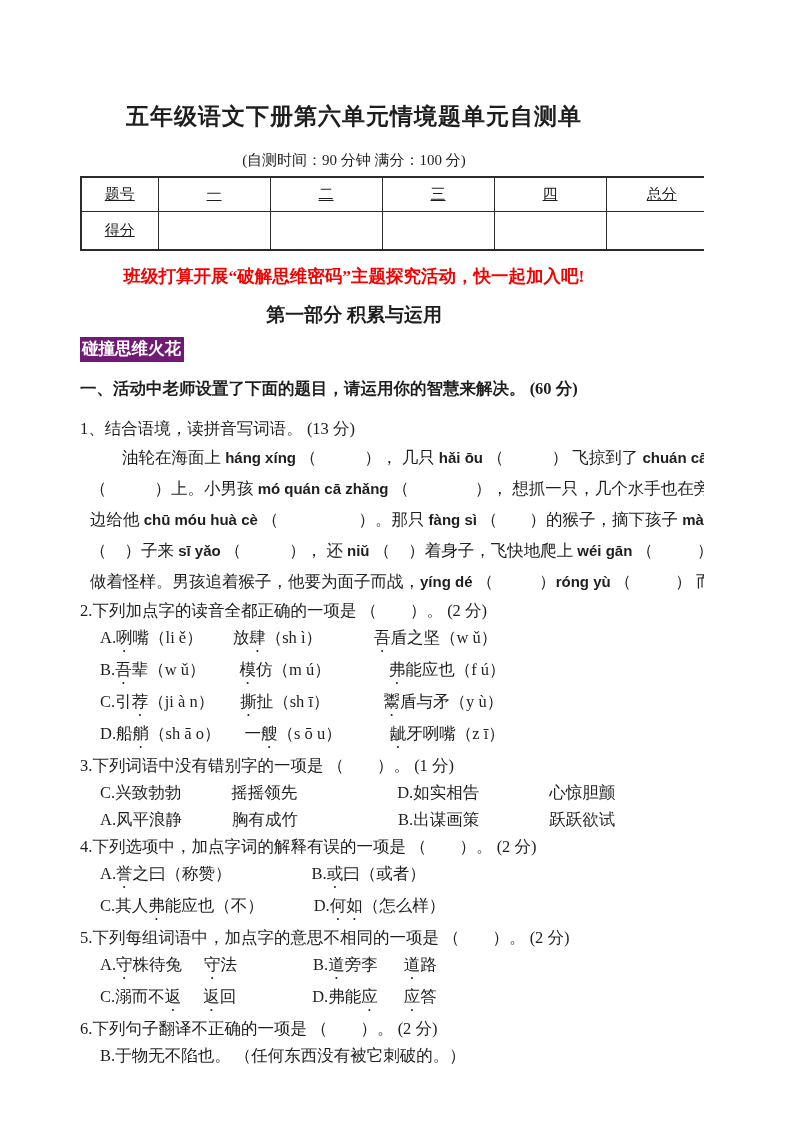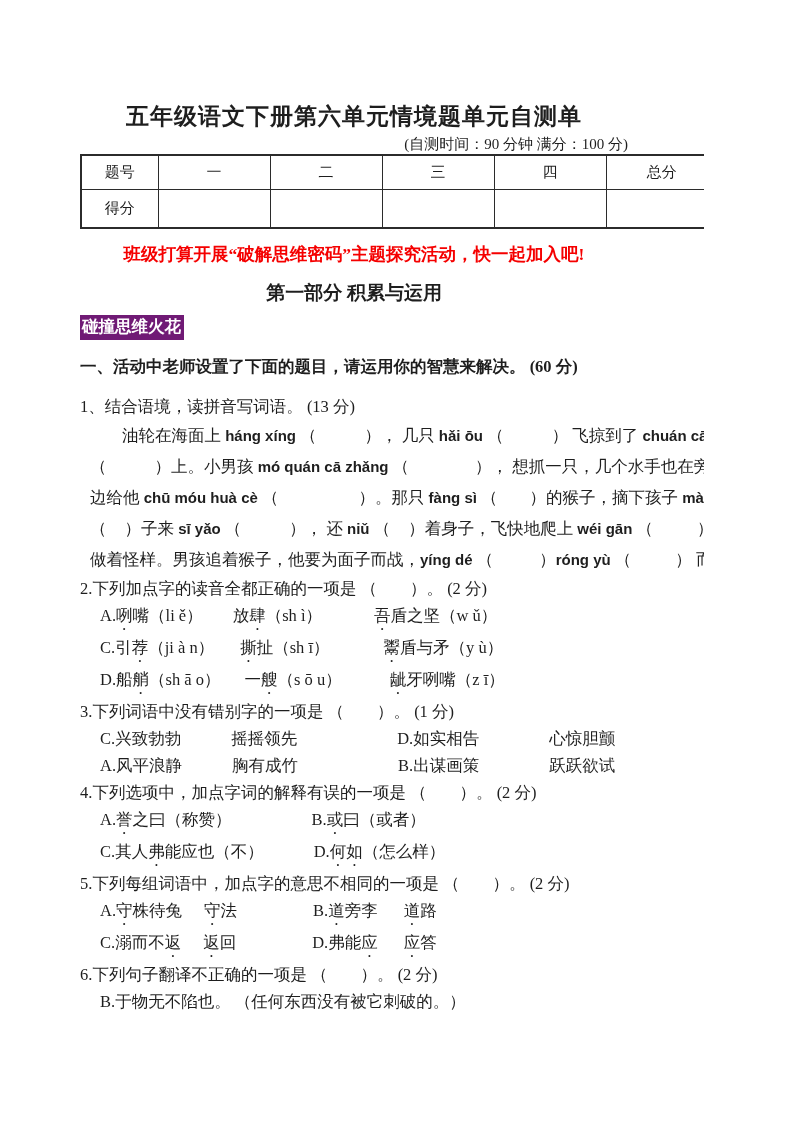--- a/index.html
+++ b/index.html
@@ -4,23 +4,23 @@
 <style>
   html,body{margin:0;padding:0;}
   body{
     width:793px;height:1122px;background:#ffffff;color:#1e1e1e;
     font-family:"Liberation Serif","DejaVu Serif",serif;
     -webkit-font-smoothing:antialiased;
   }
   .page{width:704px;height:1122px;overflow:hidden;box-sizing:border-box;padding:0 76px 0 80px;}
 
   .title{margin:101px 0 0;text-align:center;font-size:23px;font-weight:bold;letter-spacing:1px;}
-  .subtitle{margin-top:3px;text-align:right;font-size:15px;}
+  .subtitle{margin-top:19px;text-align:center;font-size:15px;}
 
-  table.score-table{border-collapse:collapse;table-layout:fixed;width:637px;border:2px solid #2b2b2b;}
+  table.score-table{margin-top:6px;border-collapse:collapse;table-layout:fixed;width:637px;border:2px solid #2b2b2b;text-decoration:underline;}
   table.score-table td{border:1px solid #2b2b2b;font-size:15px;text-align:center;vertical-align:middle;}
   tr.hdr td{height:31px;}
   tr.score td{height:35px;}
 
   .notice{margin-top:13px;text-align:center;font-size:17.5px;font-weight:bold;color:#f50000;}
   .part-heading{margin-top:14px;text-align:center;font-size:19px;font-weight:bold;}
   .badge-row{margin-top:9px;}
   .badge{display:inline-block;background:#701a75;color:#ffffff;font-size:16.5px;font-weight:bold;padding:1px 3px 2px 2px;}
   .section-heading{margin-top:15px;font-size:16.5px;font-weight:bold;line-height:24px;}
 
@@ -87,20 +87,21 @@
   <div class="q1para">
     <div class="pline"><span class="seg-gap" style="width: 32px;"></span><span class="seg-cn">油轮在海面上 </span><span class="seg-py">háng xíng</span><span class="seg-cn"> （</span><span class="seg-gap" style="width: 48px;"></span><span class="seg-cn">）， 几只 </span><span class="seg-py">hǎi ōu</span><span class="seg-cn"> （</span><span class="seg-gap" style="width: 48px;"></span><span class="seg-cn">） 飞掠到了 </span><span class="seg-py">chuán cāng</span></div>
     <div class="pline"><span class="seg-cn">（</span><span class="seg-gap" style="width: 48px;"></span><span class="seg-cn">）上。小男孩 </span><span class="seg-py">mó quán cā zhǎng</span><span class="seg-cn"> （</span><span class="seg-gap" style="width: 66px;"></span><span class="seg-cn">）， 想抓一只，几个水手也在旁</span></div>
     <div class="pline"><span class="seg-cn">边给他 </span><span class="seg-py">chū móu huà cè</span><span class="seg-cn"> （</span><span class="seg-gap" style="width: 80px;"></span><span class="seg-cn">）。那只 </span><span class="seg-py">fàng sì</span><span class="seg-cn"> （</span><span class="seg-gap" style="width: 32px;"></span><span class="seg-cn">）的猴子，摘下孩子 </span><span class="seg-py">mào</span></div>
     <div class="pline"><span class="seg-cn">（</span><span class="seg-gap" style="width: 18px;"></span><span class="seg-cn">）子来 </span><span class="seg-py">sī yǎo</span><span class="seg-cn"> （</span><span class="seg-gap" style="width: 48px;"></span><span class="seg-cn">）， 还 </span><span class="seg-py">niǔ</span><span class="seg-cn"> （</span><span class="seg-gap" style="width: 18px;"></span><span class="seg-cn">）着身子，飞快地爬上 </span><span class="seg-py">wéi gān</span><span class="seg-cn"> （</span><span class="seg-gap" style="width: 44px;"></span><span class="seg-cn">），</span></div>
     <div class="pline"><span class="seg-cn">做着怪样。男孩追着猴子，他要为面子而战，</span><span class="seg-py">yíng dé</span><span class="seg-cn"> （</span><span class="seg-gap" style="width: 46px;"></span><span class="seg-cn">）</span><span class="seg-py">róng yù</span><span class="seg-cn"> （</span><span class="seg-gap" style="width: 44px;"></span><span class="seg-cn">） 而战。</span></div>
   </div>
 
   <div class="stem">2.下列加点字的读音全都正确的一项是 （　　）。 (2 分)</div>
   <div class="opt"><span class="seg-cn">A.</span><span class="seg-dot">咧</span><span class="seg-cn">嘴（li ě）</span><span class="seg-gap" style="width: 30px;"></span><span class="seg-cn">放</span><span class="seg-dot">肆</span><span class="seg-cn">（sh ì）</span><span class="seg-gap" style="width: 52px;"></span><span class="seg-dot">吾</span><span class="seg-cn">盾之坚（w ǔ）</span></div>
+  <div class="opt"><span class="seg-cn">B.</span><span class="seg-dot">吾</span><span class="seg-cn">辈（w ǔ）</span><span class="seg-gap" style="width: 34px;"></span><span class="seg-dot">模</span><span class="seg-cn">仿（m ú）</span><span class="seg-gap" style="width: 58px;"></span><span class="seg-dot">弗</span><span class="seg-cn">能应也（f ú）</span></div>
   <div class="opt"><span class="seg-cn">C.引</span><span class="seg-dot">荐</span><span class="seg-cn">（ji à n）</span><span class="seg-gap" style="width: 26px;"></span><span class="seg-dot">撕</span><span class="seg-cn">扯（sh ī）</span><span class="seg-gap" style="width: 54px;"></span><span class="seg-dot">鬻</span><span class="seg-cn">盾与矛（y ù）</span></div>
   <div class="opt"><span class="seg-cn">D.船</span><span class="seg-dot">艄</span><span class="seg-cn">（sh ā o）</span><span class="seg-gap" style="width: 24px;"></span><span class="seg-cn">一</span><span class="seg-dot">艘</span><span class="seg-cn">（s ō u）</span><span class="seg-gap" style="width: 48px;"></span><span class="seg-dot">龇</span><span class="seg-cn">牙咧嘴（z ī）</span></div>
 
   <div class="stem">3.下列词语中没有错别字的一项是 （　　）。 (1 分)</div>
   <div class="opt"><span class="seg-cn">C.兴致勃勃</span><span class="seg-gap" style="width: 50px;"></span><span class="seg-cn">摇摇领先</span><span class="seg-gap" style="width: 100px;"></span><span class="seg-cn">D.如实相告</span><span class="seg-gap" style="width: 70px;"></span><span class="seg-cn">心惊胆颤</span></div>
   <div class="opt"><span class="seg-cn">A.风平浪静</span><span class="seg-gap" style="width: 50px;"></span><span class="seg-cn">胸有成竹</span><span class="seg-gap" style="width: 100px;"></span><span class="seg-cn">B.出谋画策</span><span class="seg-gap" style="width: 70px;"></span><span class="seg-cn">跃跃欲试</span></div>
 
   <div class="stem">4.下列选项中，加点字词的解释有误的一项是 （　　）。 (2 分)</div>
   <div class="opt"><span class="seg-cn">A.</span><span class="seg-dot">誉</span><span class="seg-cn">之曰（称赞）</span><span class="seg-gap" style="width: 80px;"></span><span class="seg-cn">B.</span><span class="seg-dot">或</span><span class="seg-cn">曰（或者）</span></div>
   <div class="opt"><span class="seg-cn">C.其人</span><span class="seg-dot">弗</span><span class="seg-cn">能应也（不）</span><span class="seg-gap" style="width: 50px;"></span><span class="seg-cn">D.</span><span class="seg-dot">何</span><span class="seg-dot">如</span><span class="seg-cn">（怎么样）</span></div>

